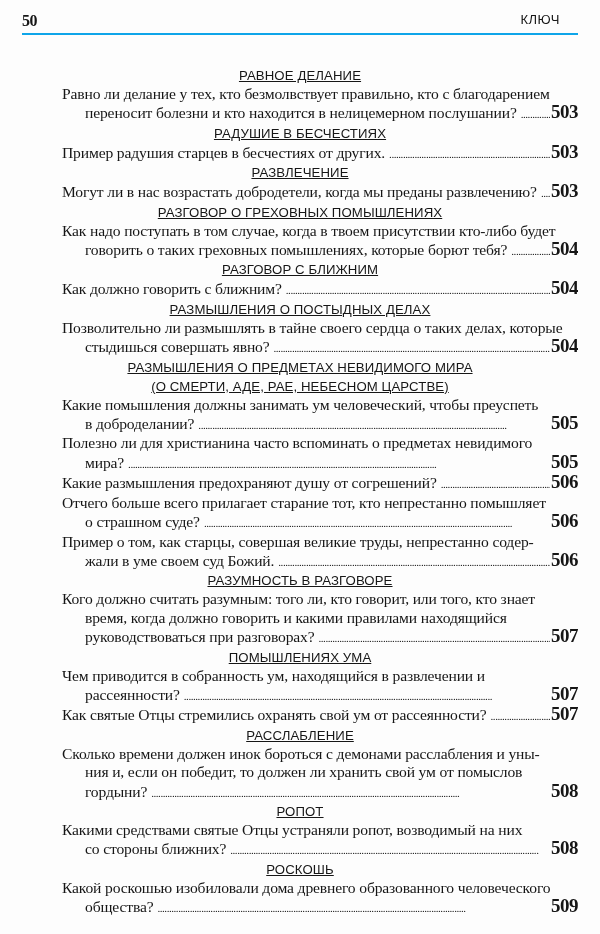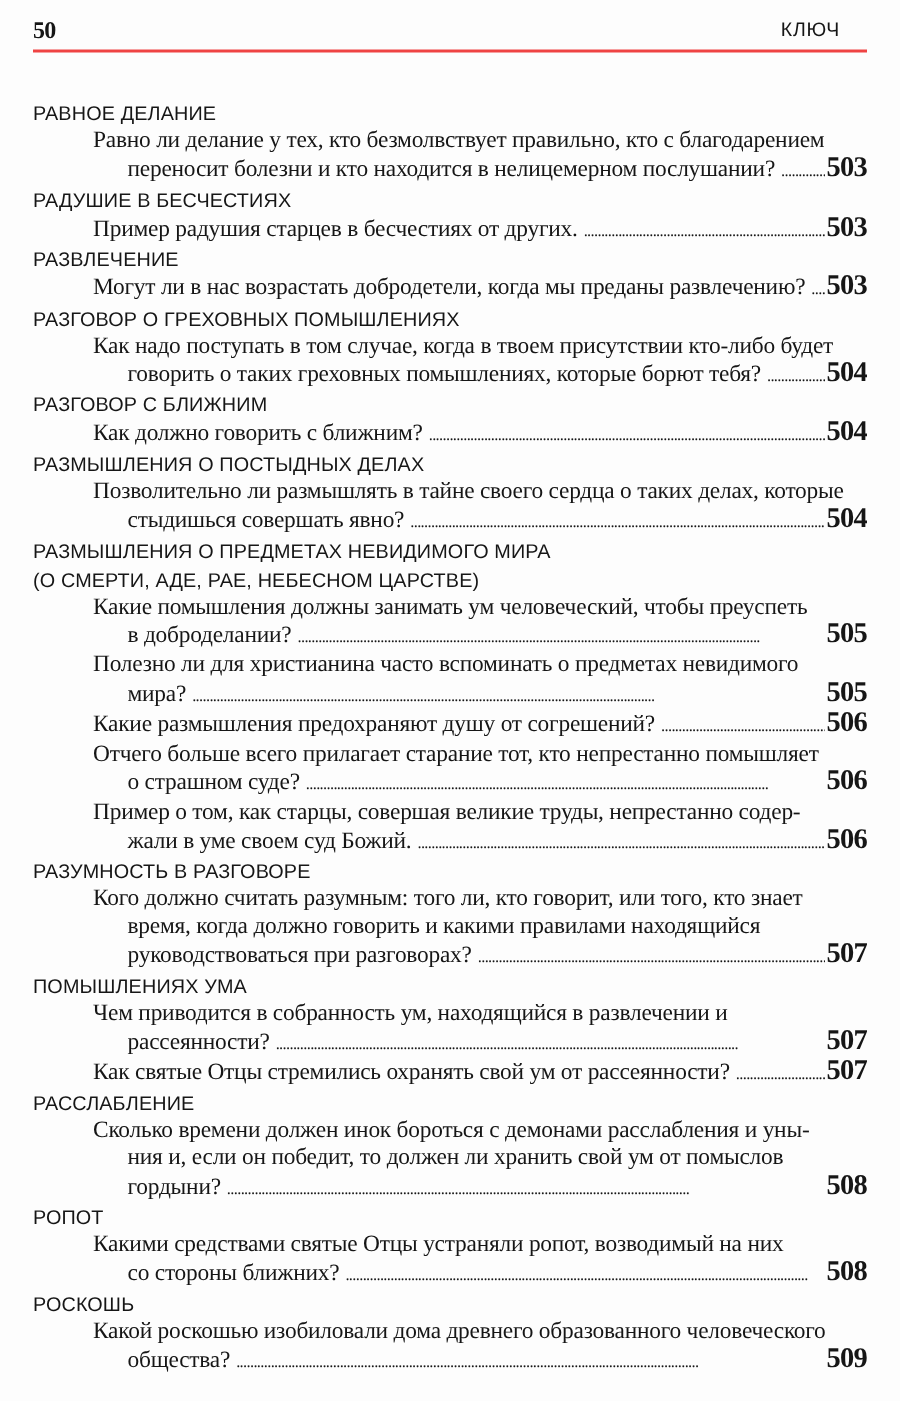--- a/index.html
+++ b/index.html
@@ -1,22 +1,22 @@
 <!DOCTYPE html>
 <html><head>
 <meta charset="utf-8">
 <style>
   html, body { margin: 0; padding: 0; background: #ffffff; }
   body { width: 600px; height: 934px; position: relative; overflow: hidden; color: #161616; }
   .page { position: absolute; left: 0; top: 0; width: 600px; height: 934px; background: #fdfdfd; }
-  .running-head { position: absolute; left: 22px; right: 22px; top: 12px; height: 21px; border-bottom: 2px solid #ef4444; }
+  .running-head { position: absolute; left: 22px; right: 22px; top: 12px; height: 21px; border-bottom: 2px solid #0ea5e9; }
   .page-number { position: absolute; left: 0; top: 0; font-family: "Liberation Serif", serif; font-size: 16px; font-weight: bold; letter-spacing: -0.5px; }
   .section-label { position: absolute; right: 18px; top: 0; font-family: "Liberation Sans", sans-serif; font-size: 13px; letter-spacing: 0.5px; }
   .content { position: absolute; left: 22px; right: 22px; top: 66px; }
-  .heading { font-family: "Liberation Sans", sans-serif; font-size: 13.2px; line-height: 18px; margin-top: 1px; margin-bottom: 0; letter-spacing: 0.1px; }
+  .heading { font-family: "Liberation Sans", sans-serif; font-size: 13.2px; text-align: center; line-height: 18px; margin-top: 1px; margin-bottom: 0; letter-spacing: 0.1px; text-decoration: underline; }
   .entry { font-family: "Liberation Serif", serif; font-size: 15.6px; line-height: 18.4px; letter-spacing: -0.15px; }
   .entry .line { white-space: nowrap; overflow: hidden; margin-left: 40px; }
   .entry .line.cont { padding-left: 23px; }
   .entry .last { display: flex; align-items: baseline; }
   .entry .last .txt { white-space: nowrap; flex: 0 0 auto; }
   .entry .last .dots { flex: 1 1 auto; overflow: hidden; white-space: nowrap; margin: 0 1px 0 4px; letter-spacing: 0.6px; font-size: 11px; }
   .entry .last .dots::after { content: ". . . . . . . . . . . . . . . . . . . . . . . . . . . . . . . . . . . . . . . . . . . . . . . . . . . . . . . . . . . . . . . . . . . . . . . . . . . . . . . . . . . . . . . . . . . . . . . . . . . . . . . . . . . . . . . . . . . . . . . . . . . . . . . . . . . . . ."; letter-spacing: -1.6px; }
   .entry .last .pg { flex: 0 0 auto; font-weight: bold; font-size: 19px; letter-spacing: -0.5px; }
   .group { margin-bottom: 1px; }
 </style>

